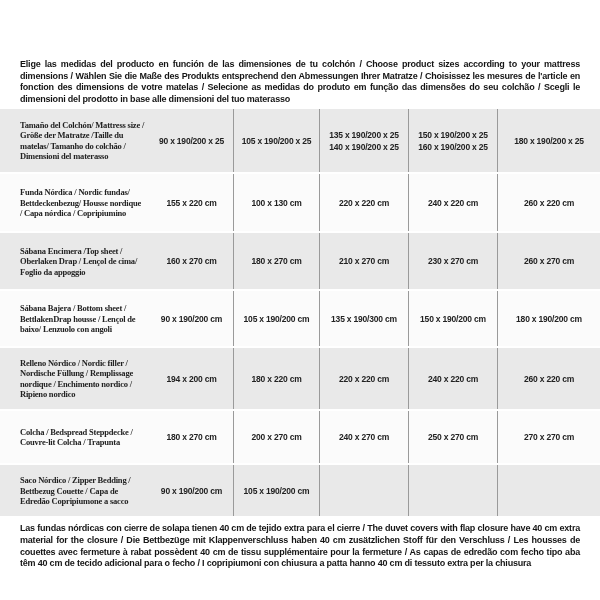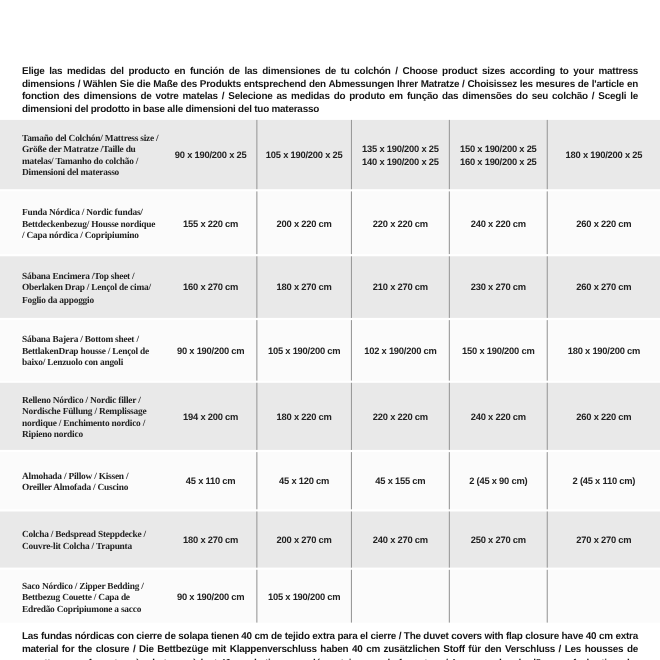--- a/index.html
+++ b/index.html
@@ -97,56 +97,48 @@
           <td class="value">105 x 190/200 x 25</td>
           <td class="value">135 x 190/200 x 25
 140 x 190/200 x 25</td>
           <td class="value">150 x 190/200 x 25
 160 x 190/200 x 25</td>
           <td class="value">180 x 190/200 x 25</td>
         </tr>
         <tr>
           <td class="label">Funda Nórdica / Nordic fundas/ Bettdeckenbezug/ Housse nordique / Capa nórdica / Copripiumino</td>
           <td class="value">155 x 220 cm</td>
-          <td class="value">200 x 220 cm</td>
+          <td class="value">100 x 130 cm</td>
           <td class="value">220 x 220 cm</td>
           <td class="value">240 x 220 cm</td>
           <td class="value">260 x 220 cm</td>
         </tr>
         <tr>
           <td class="label">Sábana Encimera /Top sheet / Oberlaken Drap / Lençol de cima/ Foglio da appoggio</td>
           <td class="value">160 x 270 cm</td>
           <td class="value">180 x 270 cm</td>
           <td class="value">210 x 270 cm</td>
           <td class="value">230 x 270 cm</td>
           <td class="value">260 x 270 cm</td>
         </tr>
         <tr>
           <td class="label">Sábana Bajera / Bottom sheet / BettlakenDrap housse / Lençol de baixo/ Lenzuolo con angoli</td>
           <td class="value">90 x 190/200 cm</td>
           <td class="value">105 x 190/200 cm</td>
-          <td class="value">102 x 190/200 cm</td>
+          <td class="value">135 x 190/300 cm</td>
           <td class="value">150 x 190/200 cm</td>
           <td class="value">180 x 190/200 cm</td>
         </tr>
         <tr>
           <td class="label">Relleno Nórdico / Nordic filler / Nordische Füllung / Remplissage nordique / Enchimento nordico / Ripieno nordico</td>
           <td class="value">194 x 200 cm</td>
           <td class="value">180 x 220 cm</td>
           <td class="value">220 x 220 cm</td>
           <td class="value">240 x 220 cm</td>
           <td class="value">260 x 220 cm</td>
-        </tr>
-        <tr>
-          <td class="label">Almohada / Pillow / Kissen / Oreiller Almofada / Cuscino</td>
-          <td class="value">45 x 110 cm</td>
-          <td class="value">45 x 120 cm</td>
-          <td class="value">45 x 155 cm</td>
-          <td class="value">2 (45 x 90 cm)</td>
-          <td class="value">2 (45 x 110 cm)</td>
         </tr>
         <tr>
           <td class="label">Colcha / Bedspread Steppdecke / Couvre-lit Colcha / Trapunta</td>
           <td class="value">180 x 270 cm</td>
           <td class="value">200 x 270 cm</td>
           <td class="value">240 x 270 cm</td>
           <td class="value">250 x 270 cm</td>
           <td class="value">270 x 270 cm</td>
         </tr>
         <tr>

